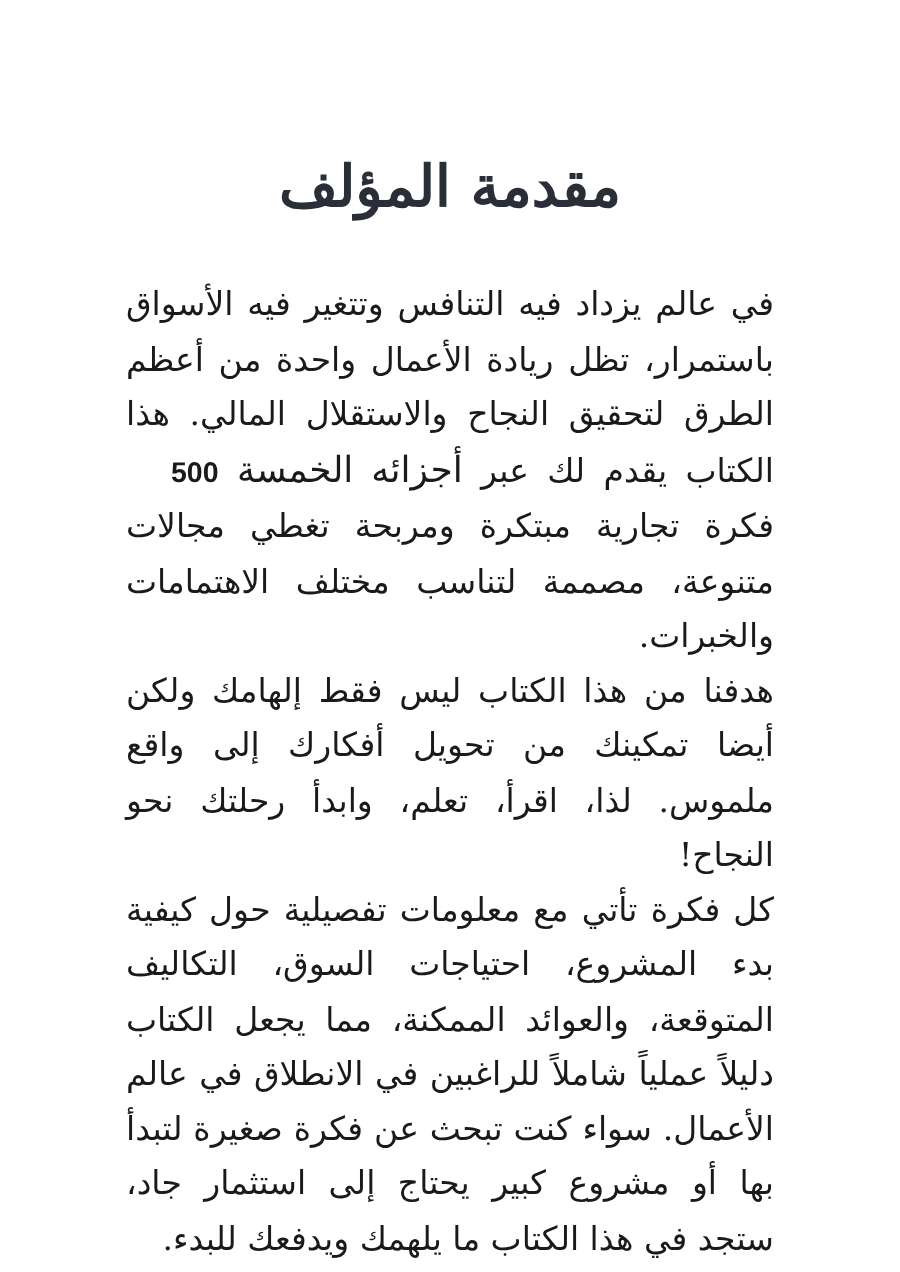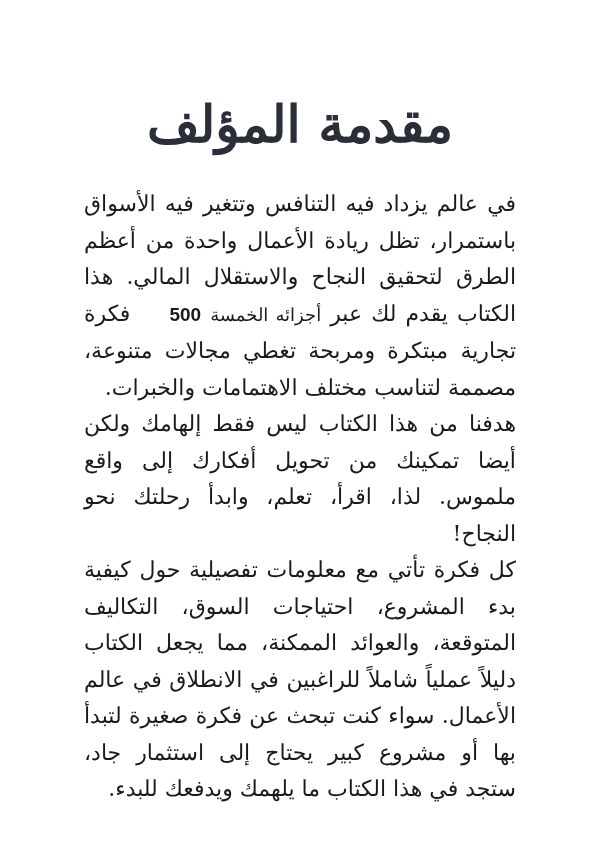--- a/index.html
+++ b/index.html
@@ -23,21 +23,21 @@
     }
     .title {
       position: absolute;
       top: 96px;
       left: 0;
       width: 600px;
       text-align: center;
       direction: rtl;
       font-family: "DejaVu Serif", serif;
       font-weight: bold;
-      font-size: 51px;
+      font-size: 38px;
       line-height: 56px;
       color: #2a2e38;
       margin: 0;
     }
     .body-text {
       position: absolute;
       top: 186px;
       left: 84px;
       width: 432px;
       direction: rtl;
@@ -53,21 +53,21 @@
       padding: 0;
     }
     .num {
       font-family: "Liberation Sans", sans-serif;
       font-weight: bold;
       font-size: 19px;
       margin-left: 30px;
     }
     .small {
       font-family: "Liberation Sans", sans-serif;
-      font-size: 18px;
+      font-size: 24px;
     }
   </style>
 </head>
 <body>
 
 <div class="page">
   <h1 class="title">مقدمة المؤلف</h1>
 
   <div class="body-text">
     <p class="para"><span>في عالم يزداد فيه التنافس وتتغير فيه الأسواق باستمرار، تظل ريادة الأعمال واحدة من أعظم الطرق لتحقيق النجاح والاستقلال المالي. هذا الكتاب يقدم لك عبر </span><span class="small">أجزائه الخمسة</span> <span class="num">500</span><span> فكرة تجارية مبتكرة ومربحة تغطي مجالات متنوعة، مصممة لتناسب مختلف الاهتمامات والخبرات.</span></p>

